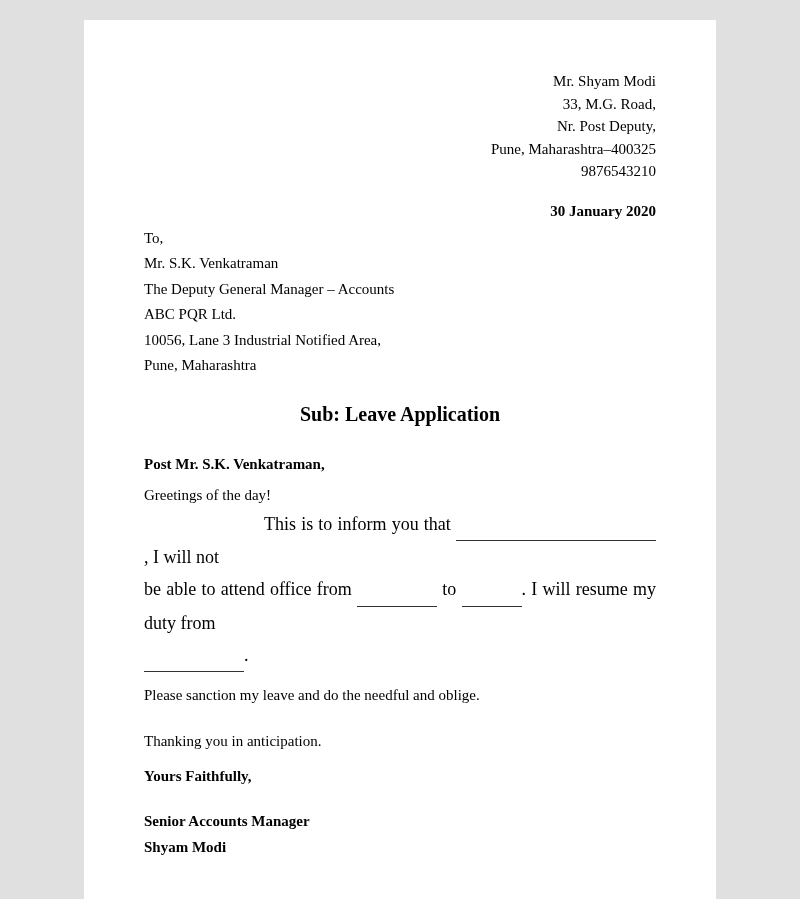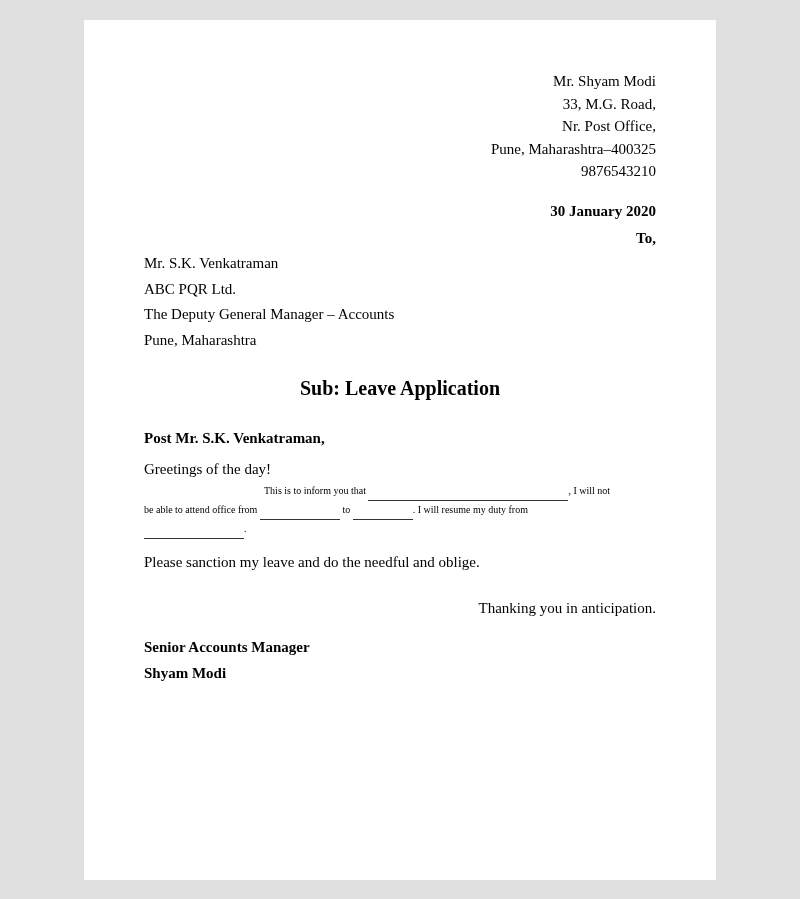--- a/index.html
+++ b/index.html
@@ -41,22 +41,21 @@
     }
 
     .recipient-block {
       text-align: left;
       font-size: 15px;
       line-height: 1.7;
       margin-bottom: 24px;
     }
 
     .recipient-block .to-label {
-      font-weight: bold;
-      text-align: right;
+      font-weight: normal;
     }
 
     .recipient-block .bold-line {
       font-weight: normal;
     }
 
     .subject-line {
       text-align: center;
       font-size: 20px;
       font-weight: bold;
@@ -71,21 +70,21 @@
     .salutation span {
       font-weight: bold;
     }
 
     .greeting-line {
       font-size: 15px;
       margin-bottom: 4px;
     }
 
     .body-paragraph {
-      font-size: 10px;
+      font-size: 18px;
       line-height: 1.8;
       text-align: justify;
       margin-bottom: 8px;
     }
 
     .indent {
       display: inline-block;
       width: 120px;
     }
 
@@ -116,21 +115,20 @@
     .sanction-paragraph {
       font-size: 15px;
       text-align: left;
       margin: 10px 0 24px 0;
       line-height: 1.8;
     }
 
     .thanking-line {
       font-size: 15px;
       margin-bottom: 18px;
-      text-align: right;
     }
 
     .closing {
       font-size: 15px;
       font-weight: bold;
       margin-bottom: 24px;
     }
 
     .signature-block {
       font-size: 15px;
@@ -139,32 +137,33 @@
     }
   </style>
 </head>
 <body>
 
 <div class="letter-page">
 
   <div class="sender-address">
     <div>Mr. Shyam Modi</div>
     <div>33, M.G. Road,</div>
-    <div>Nr. Post Office,</div>
+    <div>Nr. Post Deputy,</div>
     <div>Pune, Maharashtra–400325</div>
     <div>9876543210</div>
   </div>
 
   <div class="date-line">30 January 2020</div>
 
   <div class="recipient-block">
     <div class="to-label">To,</div>
     <div class="bold-line">Mr. S.K. Venkatraman</div>
+    <div class="bold-line">The Deputy General Manager – Accounts</div>
     <div class="bold-line">ABC PQR Ltd.</div>
-    <div class="bold-line">The Deputy General Manager – Accounts</div>
+    <div class="bold-line">10056, Lane 3 Industrial Notified Area,</div>
     <div class="bold-line">Pune, Maharashtra</div>
   </div>
 
   <div class="subject-line">Sub: Leave Application</div>
 
   <div class="salutation">
     <span>Post </span><span>Mr. S.K. Venkatraman,</span>
   </div>
 
   <div class="greeting-line">Greetings of the day!</div>
@@ -172,19 +171,20 @@
   <div class="body-paragraph">
     <span class="indent">&nbsp;</span><span>This is to inform you that</span> <span class="blank-long">&nbsp;</span><span>, I will not</span><br>
     <span>be  able  to  attend  office  from</span> <span class="blank">&nbsp;</span> <span>to</span> <span class="blank-short">&nbsp;</span><span>. I will resume my duty from</span><br>
     <span class="blank-resume">&nbsp;</span><span>.</span>
   </div>
 
   <div class="sanction-paragraph">Please sanction my leave and do the needful and oblige.</div>
 
   <div class="thanking-line">Thanking you in anticipation.</div>
 
+  <div class="closing">Yours Faithfully,</div>
 
   <div class="signature-block">
     <div>Senior Accounts Manager</div>
     <div>Shyam Modi</div>
   </div>
 
 </div>
 
 </body></html>

